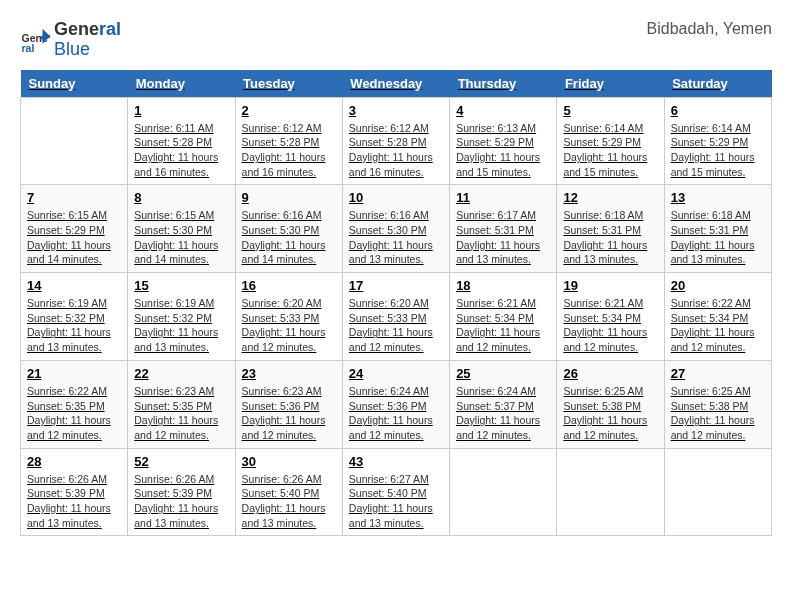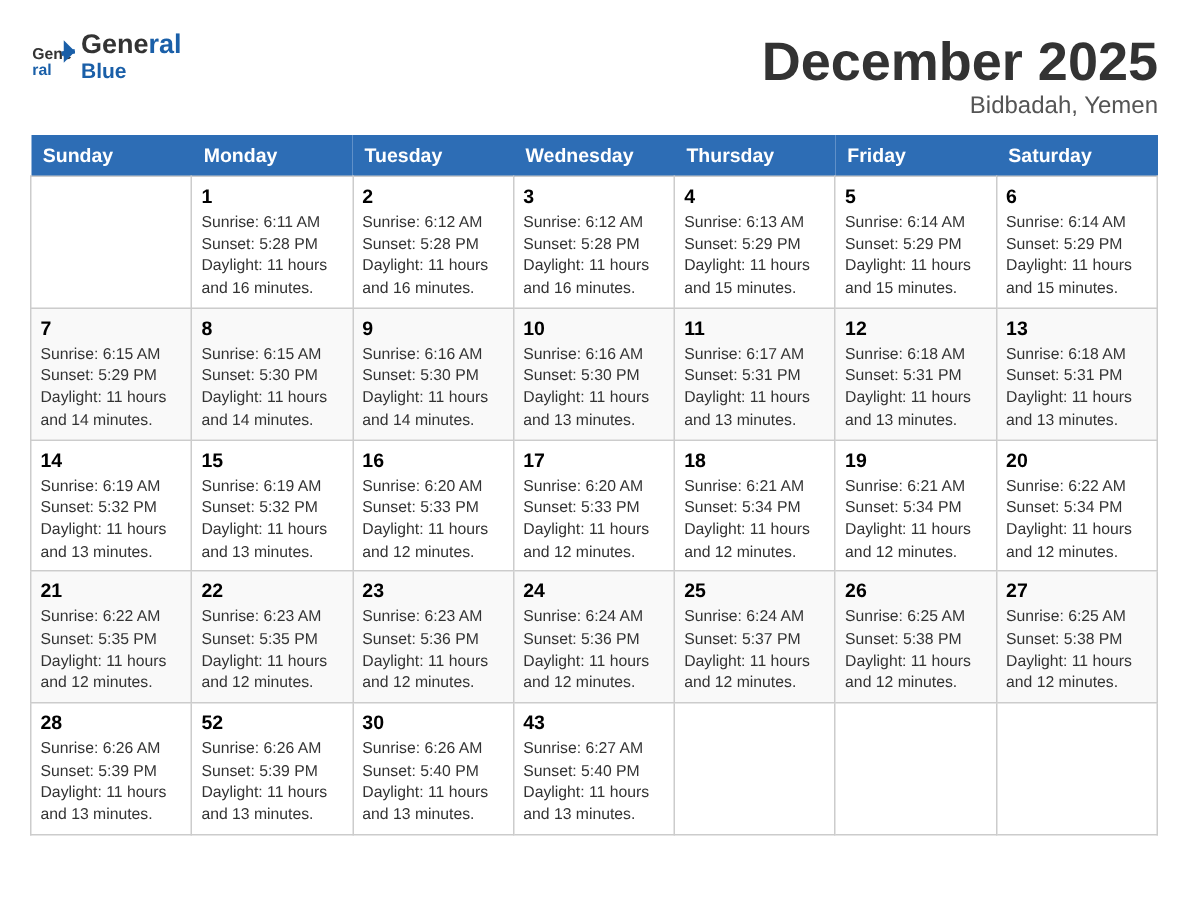--- a/index.html
+++ b/index.html
@@ -35,20 +35,21 @@
     }
     .location {
       font-size: 16px;
       color: #555;
       text-align: right;
     }
     table {
       width: 100%;
       border-collapse: collapse;
       font-size: 11px;
+      text-decoration: underline;
     }
     thead tr th {
       background-color: #2d6db5;
       color: #fff;
       padding: 6px 8px;
       text-align: left;
       font-size: 13px;
       font-weight: bold;
     }
     tbody tr td {
@@ -85,25 +86,24 @@
     <svg class="logo-icon" viewBox="0 0 40 40">
       <text x="2" y="22" font-size="14" font-weight="bold" fill="#333">Gene</text>
       <text x="2" y="36" font-size="14" font-weight="bold" fill="#1a5fa8">ral</text>
       <polygon points="30,5 40,15 30,25" fill="#1a5fa8"></polygon>
       <rect x="28" y="14" width="12" height="4" fill="#1a5fa8" transform="rotate(-10,34,16)"></rect>
     </svg>
     <div>
       <div style="font-size:18px;font-weight:bold;color:#333;line-height:1.1;">
         <span>Gene<span style="color:#1a5fa8">ral</span></span>
       </div>
-      <div style="font-size:14px;font-weight:bold;color:#1a5fa8;line-height:1.1;">Blue</div>
+      <div style="font-size:18px;font-weight:normal;color:#1a5fa8;line-height:1.1;">Blue</div>
     </div>
   </div>
   <div class="title-area">
-    <div class="month-title">December 2025</div>
     <div class="location">Bidbadah, Yemen</div>
   </div>
 </div>
 
 <table>
   <thead>
     <tr>
     <th>Sunday</th>
         <th>Monday</th>
         <th>Tuesday</th>

